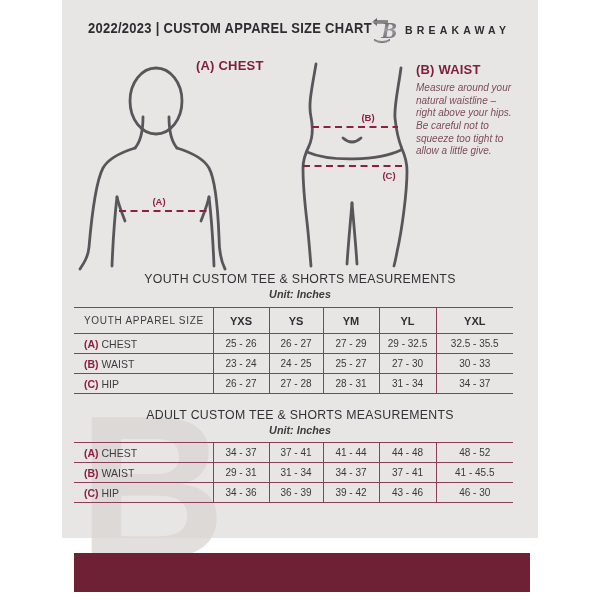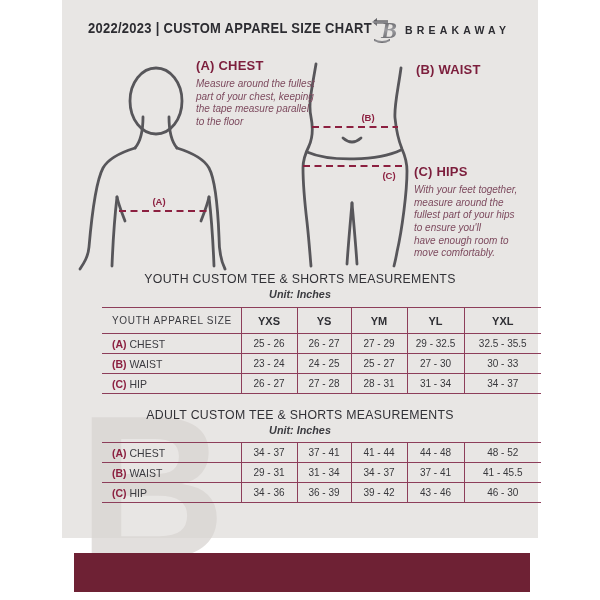--- a/index.html
+++ b/index.html
@@ -36,21 +36,21 @@
 
   
   .tbl-title{left:0;width:476px;text-align:center;font-weight:normal;font-size:12.3px;
              color:#313136;letter-spacing:.3px;}
   .tbl-unit{left:0;width:476px;text-align:center;font-weight:bold;font-style:italic;
             font-size:10.8px;color:#3a3a3f;}
   .y-title{top:272px;} .y-unit{top:288px;}
   .a-title{top:408px;} .a-unit{top:424px;}
 
   
-  table.size{position:absolute;left:40px;width:439px;border-collapse:collapse;
+  table.size{position:absolute;left:12px;width:439px;border-collapse:collapse;
              table-layout:fixed;background:transparent;}
   .y-table{top:307px;} .a-table{top:442px;}
   table.size th,table.size td{border-top:1.5px solid #8d3e5a;border-bottom:1.5px solid #8d3e5a;
              padding:0;background:transparent;}
   table.size tr>*:not(:first-child){border-left:1.4px solid #8d3e5a;text-align:center;}
   table.size th.lbl{text-align:left;padding-left:10px;font-weight:normal;font-size:10px;
              letter-spacing:.7px;color:#3b3b40;height:25px;}
   table.size th.size-h{font-weight:bold;font-size:11px;color:#2f2f34;}
   table.size td.lbl{text-align:left;padding-left:10px;font-size:10.5px;color:#3b3b40;height:19px;}
   table.size td.val{font-size:10px;color:#38383c;text-align:center;}
@@ -106,29 +106,24 @@
         <path class="body-line" d="M 245,152 C 268,162 316,161 339,150" stroke-width="2.2"></path>
         <path class="dash" d="M 241,166 L 341,166"></path>
         <text class="svg-tag" x="327" y="179">(C)</text>
         <path class="body-line" d="M 290,203 C 288,226 286,248 285,264" stroke-width="2.4"></path>
         <path class="body-line" d="M 290,203 C 292,226 294,248 295,264" stroke-width="2.4"></path>
       </g>
     </svg>
 
     <div class="abs block-a">
       <div class="sec-head">(A) CHEST</div>
-      <div class="sec-body">Measure around the fullest part of your chest, keeping the tape measure parallel to the floor</div>
     </div>
     <div class="abs block-b">
       <div class="sec-head">(B) WAIST</div>
-    </div>
-    <div class="abs block-c">
-      <div class="sec-head">(C) HIPS</div>
-      <div class="sec-body">With your feet together, measure around the fullest part of your hips to ensure you'll
-have enough room to move comfortably.</div>
+      <div class="sec-body">Measure around your natural waistline – right above your hips. Be careful not to squeeze too tight to allow a little give.</div>
     </div>
 
     <div class="abs watermark">B</div>
 
     <div class="abs tbl-title y-title">YOUTH CUSTOM TEE &amp; SHORTS MEASUREMENTS</div>
     <div class="abs tbl-unit y-unit">Unit: Inches</div>
     <table class="size y-table">
       <colgroup>
           <col style="width:139px">
           <col style="width:56px">

